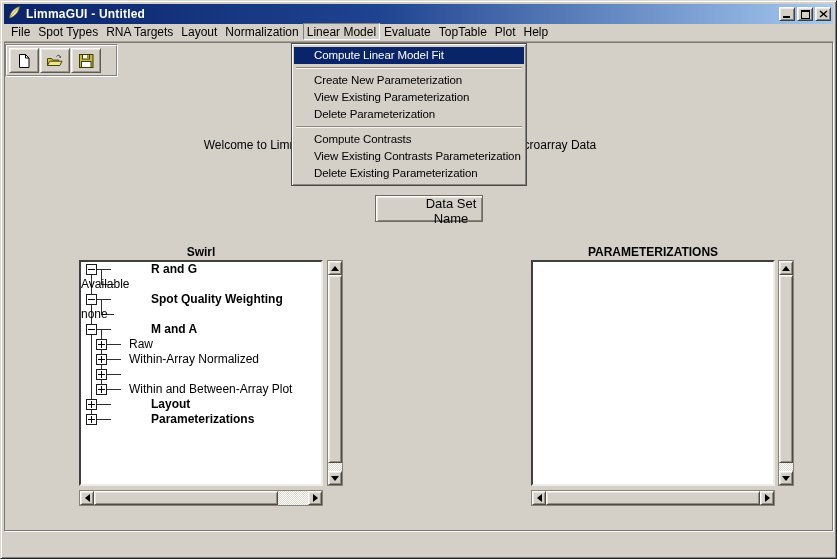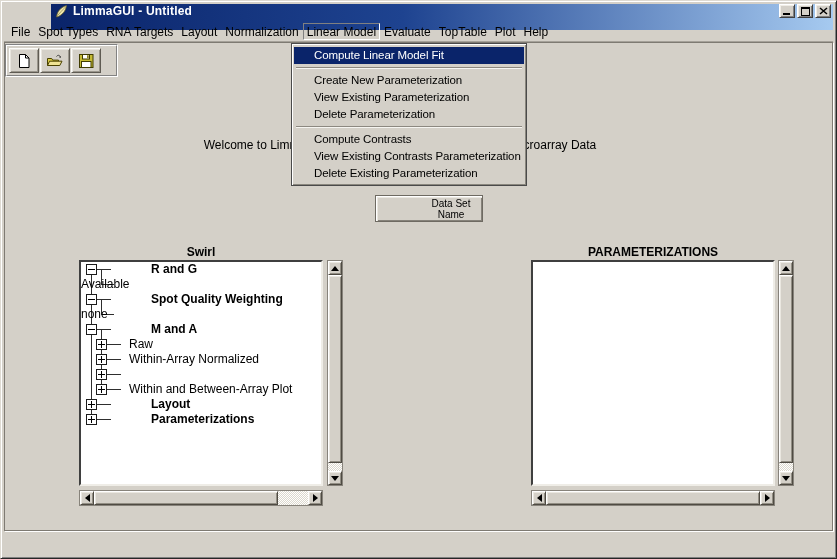--- a/index.html
+++ b/index.html
@@ -4,23 +4,23 @@
 <style>
   * { margin:0; padding:0; box-sizing:border-box; }
   html,body { width:837px; height:559px; overflow:hidden; }
   body { font-family:"Liberation Sans", sans-serif; color:#000; background:#d4d0c8; }
 
   .window { position:absolute; inset:0; background:#d4d0c8;
     border:1px solid; border-color:#dedad2 #262626 #262626 #dedad2;
     box-shadow: inset 1px 1px 0 #ffffff, inset -1px -1px 0 #808080; }
 
   
-  .titlebar { position:absolute; left:3px; top:3px; right:3px; height:26px;
+  .titlebar { position:absolute; left:3px; top:3px; right:3px; height:20px;
     background:linear-gradient(to right,#0a246a,#1e4390 45%,#a6caf0);
-    display:flex; padding-left:3px;margin-left:47px; }
+    display:flex; align-items:center; padding-left:3px; }
   .titlebar .title { margin-left:4px; color:#fff; font-size:12px; font-weight:bold; letter-spacing:.2px; }
   .winbtns { margin-left:auto; display:flex; gap:2px; padding-right:2px; }
   .winbtn { width:16px; height:14px; background:#d4d0c8; position:relative;
     border:1px solid; border-color:#ffffff #404040 #404040 #ffffff;
     box-shadow: inset 1px 1px 0 #f0ede6, inset -1px -1px 0 #808080;
     display:flex; align-items:center; justify-content:center; }
   .glyph-min { position:absolute; left:3px; bottom:2px; width:7px; height:2px; background:#000; }
   .glyph-max { width:9px; height:9px; border:1px solid #000; border-top-width:2px; }
 
   
@@ -40,21 +40,21 @@
   .toolbar-inner { position:absolute; inset:0; border:1px solid; border-color:#ffffff #828282 #828282 #ffffff;
     display:flex; padding:2px; gap:1px; background:#d4d0c8; }
   .tbtn { width:30px; height:25px; background:#d4d0c8; flex:none;
     border:1px solid; border-color:#fcfcfa #5f5b53 #5f5b53 #fcfcfa;
     box-shadow: inset 1px 1px 0 #e9e6df, inset -1px -1px 0 #9a968c;
     display:flex; align-items:center; justify-content:center; }
 
   .welcome { position:absolute; left:0; top:95px; width:790px; text-align:center; font-size:12px; white-space:nowrap; }
 
   .dataset-btn { position:absolute; left:370px; top:152px; width:108px; height:27px;
-    background:#d4d0c8; font-family:"Liberation Sans", sans-serif; font-size:10px;
+    background:#d4d0c8; font-family:"Liberation Sans", sans-serif; font-size:13px;
     border:1px solid #6e6a62;
     box-shadow: inset 1px 1px 0 #ffffff, inset 2px 2px 0 #eae7e0, inset -1px -1px 0 #86827a; padding-left: 44px; }
 
   .panel-label { position:absolute; width:244px; text-align:center; font-size:12px; font-weight:bold; top:202px; white-space:nowrap; }
   #swirl-label { left:74px; }
   #param-label { left:526px; }
 
   .listbox { position:absolute; top:217px; width:244px; height:226px; background:#fff;
     border:2px solid; border-color:#3f3f3f #efede7 #efede7 #3f3f3f; }
   #tree-box  { left:74px; }

